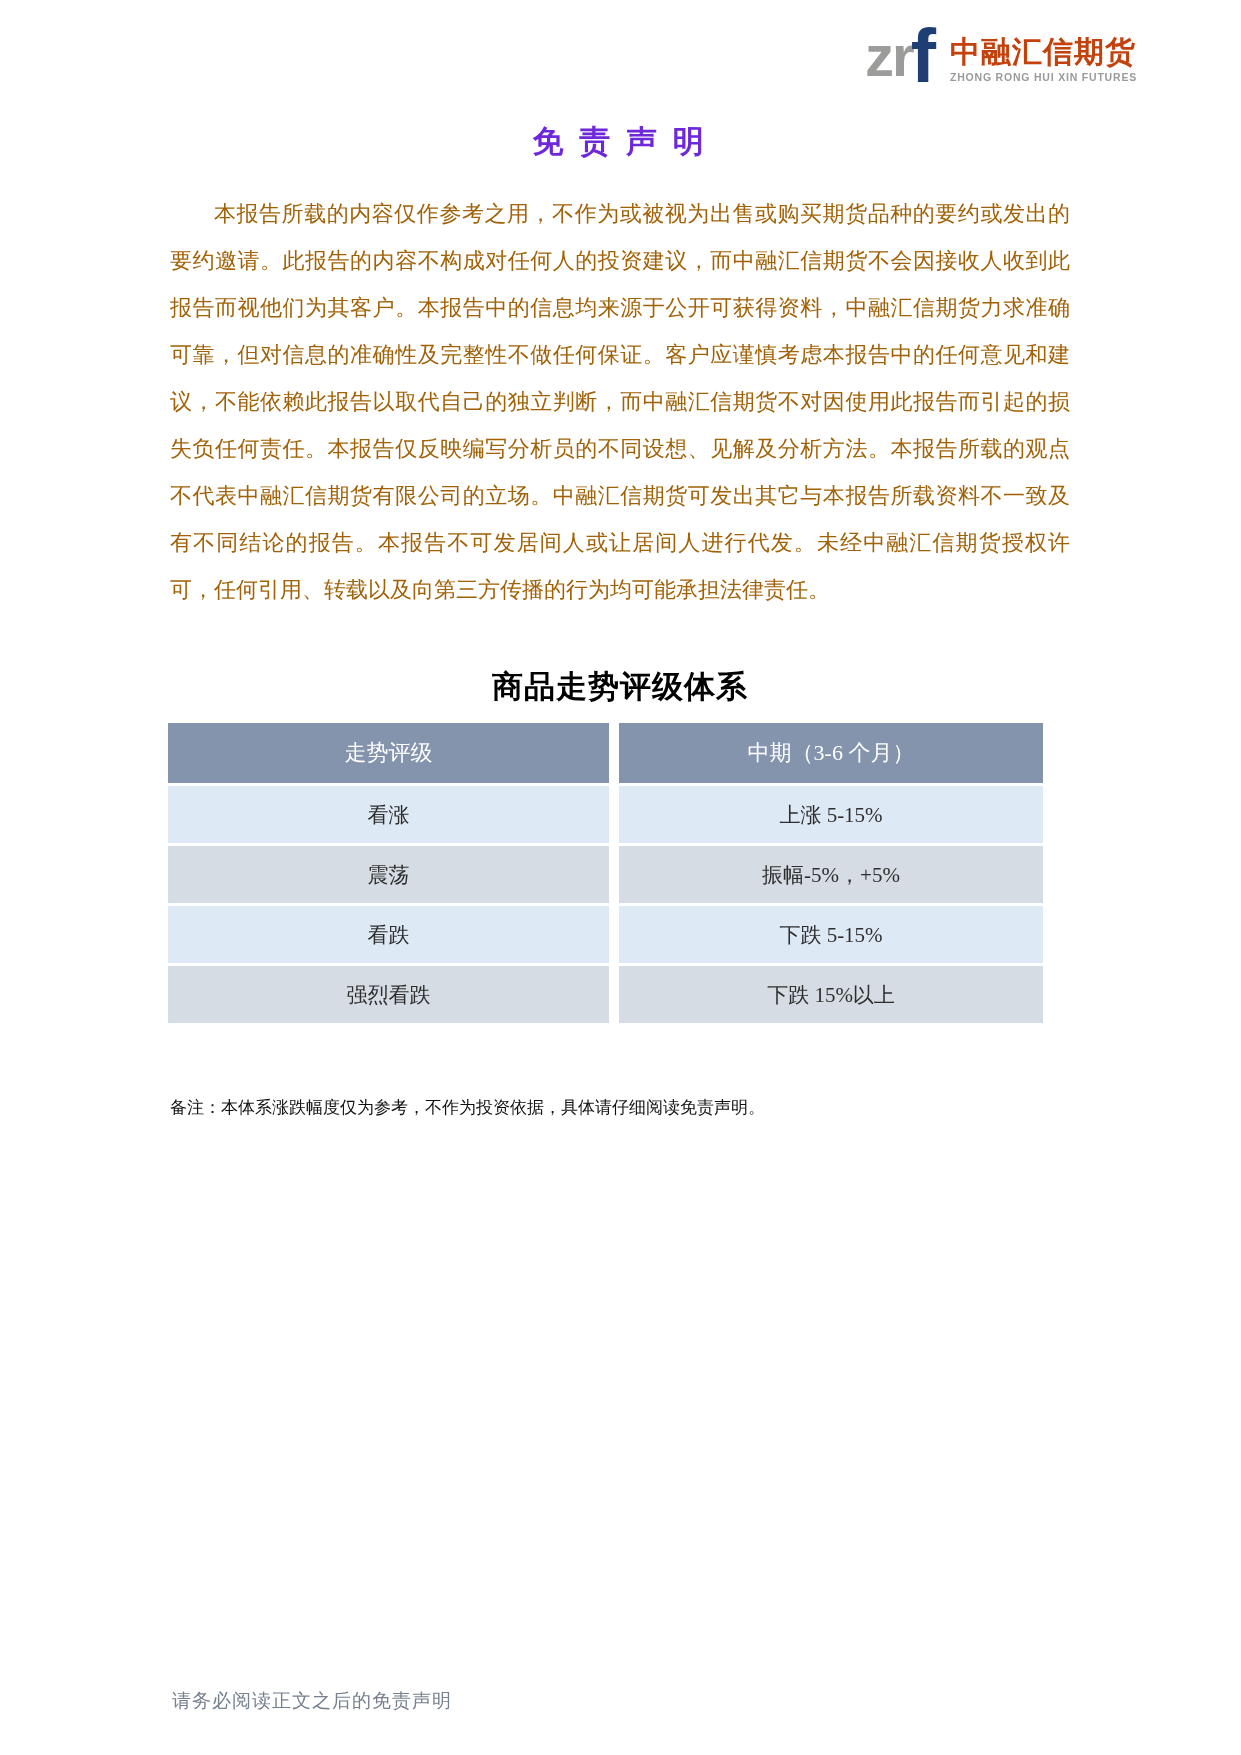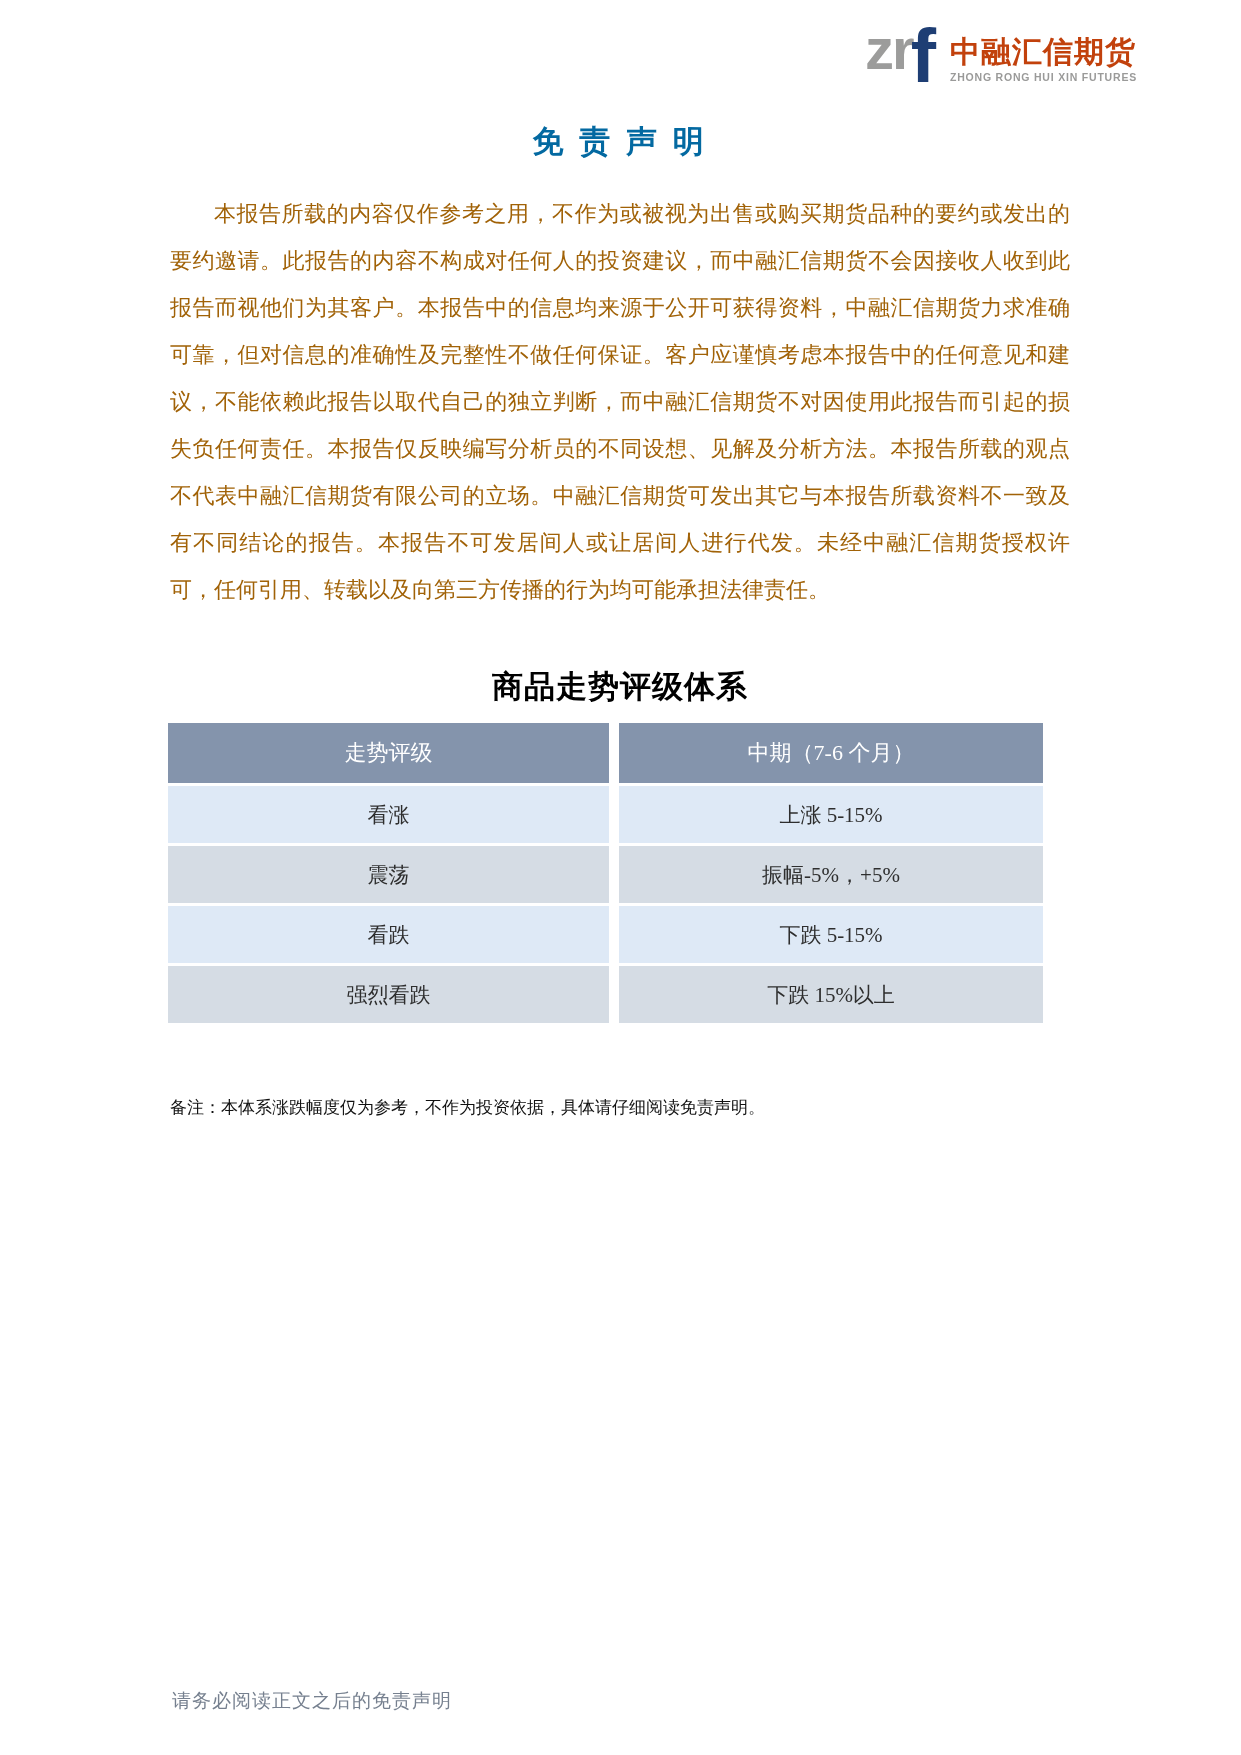--- a/index.html
+++ b/index.html
@@ -7,39 +7,39 @@
     width:1241px;height:1755px;background:#ffffff;position:relative;
     font-family:"Liberation Serif","DejaVu Serif",serif;color:#1a1a1a;
     overflow:hidden;
   }
   
   .logo{
     position:absolute;top:26px;right:104px;
     display:flex;align-items:flex-end;gap:14px;
   }
   .logo-mark{
-    display:flex;align-items:flex-start;
+    display:flex;align-items:center;
     font-family:"Liberation Sans","DejaVu Sans",sans-serif;
     font-weight:bold;line-height:0.78;
   }
   .logo-zr{font-size:58px;color:#9c9c9b;letter-spacing:-2px;}
   .logo-f{font-size:76px;color:#1e3e74;margin-left:-2px;}
   .logo-text{display:flex;flex-direction:column;justify-content:flex-end;padding-bottom:2px;}
   .logo-cn{
     font-family:"Liberation Sans","DejaVu Sans",sans-serif;
     font-size:30px;font-weight:bold;color:#c2410c;letter-spacing:1px;line-height:1.1;
   }
   .logo-en{
     font-family:"Liberation Sans","DejaVu Sans",sans-serif;
     font-size:10.5px;font-weight:bold;color:#9a9a99;letter-spacing:0.8px;margin-top:3px;
   }
   
   .doc-title{
     position:absolute;top:100px;left:170px;width:900px;
-    text-align:center;font-size:31px;font-weight:bold;color:#0369a1;
+    text-align:center;font-size:31px;font-weight:bold;color:#6d28d9;
     letter-spacing:4px;
   }
   
   .disclaimer{
     position:absolute;top:168px;left:170px;width:900px;
     font-size:22px;line-height:47px;color:#a16207;
     text-align:justify;text-justify:inter-ideograph;
     text-indent:2em;
   }
   
@@ -91,21 +91,21 @@
 
 <h1 class="doc-title">免 责 声 明</h1>
 
 <p class="disclaimer">本报告所载的内容仅作参考之用，不作为或被视为出售或购买期货品种的要约或发出的要约邀请。此报告的内容不构成对任何人的投资建议，而中融汇信期货不会因接收人收到此报告而视他们为其客户。本报告中的信息均来源于公开可获得资料，中融汇信期货力求准确可靠，但对信息的准确性及完整性不做任何保证。客户应谨慎考虑本报告中的任何意见和建议，不能依赖此报告以取代自己的独立判断，而中融汇信期货不对因使用此报告而引起的损失负任何责任。本报告仅反映编写分析员的不同设想、见解及分析方法。本报告所载的观点不代表中融汇信期货有限公司的立场。中融汇信期货可发出其它与本报告所载资料不一致及有不同结论的报告。本报告不可发居间人或让居间人进行代发。未经中融汇信期货授权许可，任何引用、转载以及向第三方传播的行为均可能承担法律责任。</p>
 
 <h2 class="rating-heading">商品走势评级体系</h2>
 
 <div class="rating-table">
   <div class="t-row head">
     <div class="t-cell c1">走势评级</div>
-    <div class="t-cell c2">中期（7-6 个月）</div>
+    <div class="t-cell c2">中期（3-6 个月）</div>
   </div>
   <div class="t-row even">
     <div class="t-cell c1">看涨</div>
     <div class="t-cell c2">上涨 5-15%</div>
   </div>
   <div class="t-row odd">
     <div class="t-cell c1">震荡</div>
     <div class="t-cell c2">振幅-5%，+5%</div>
   </div>
   <div class="t-row even">

